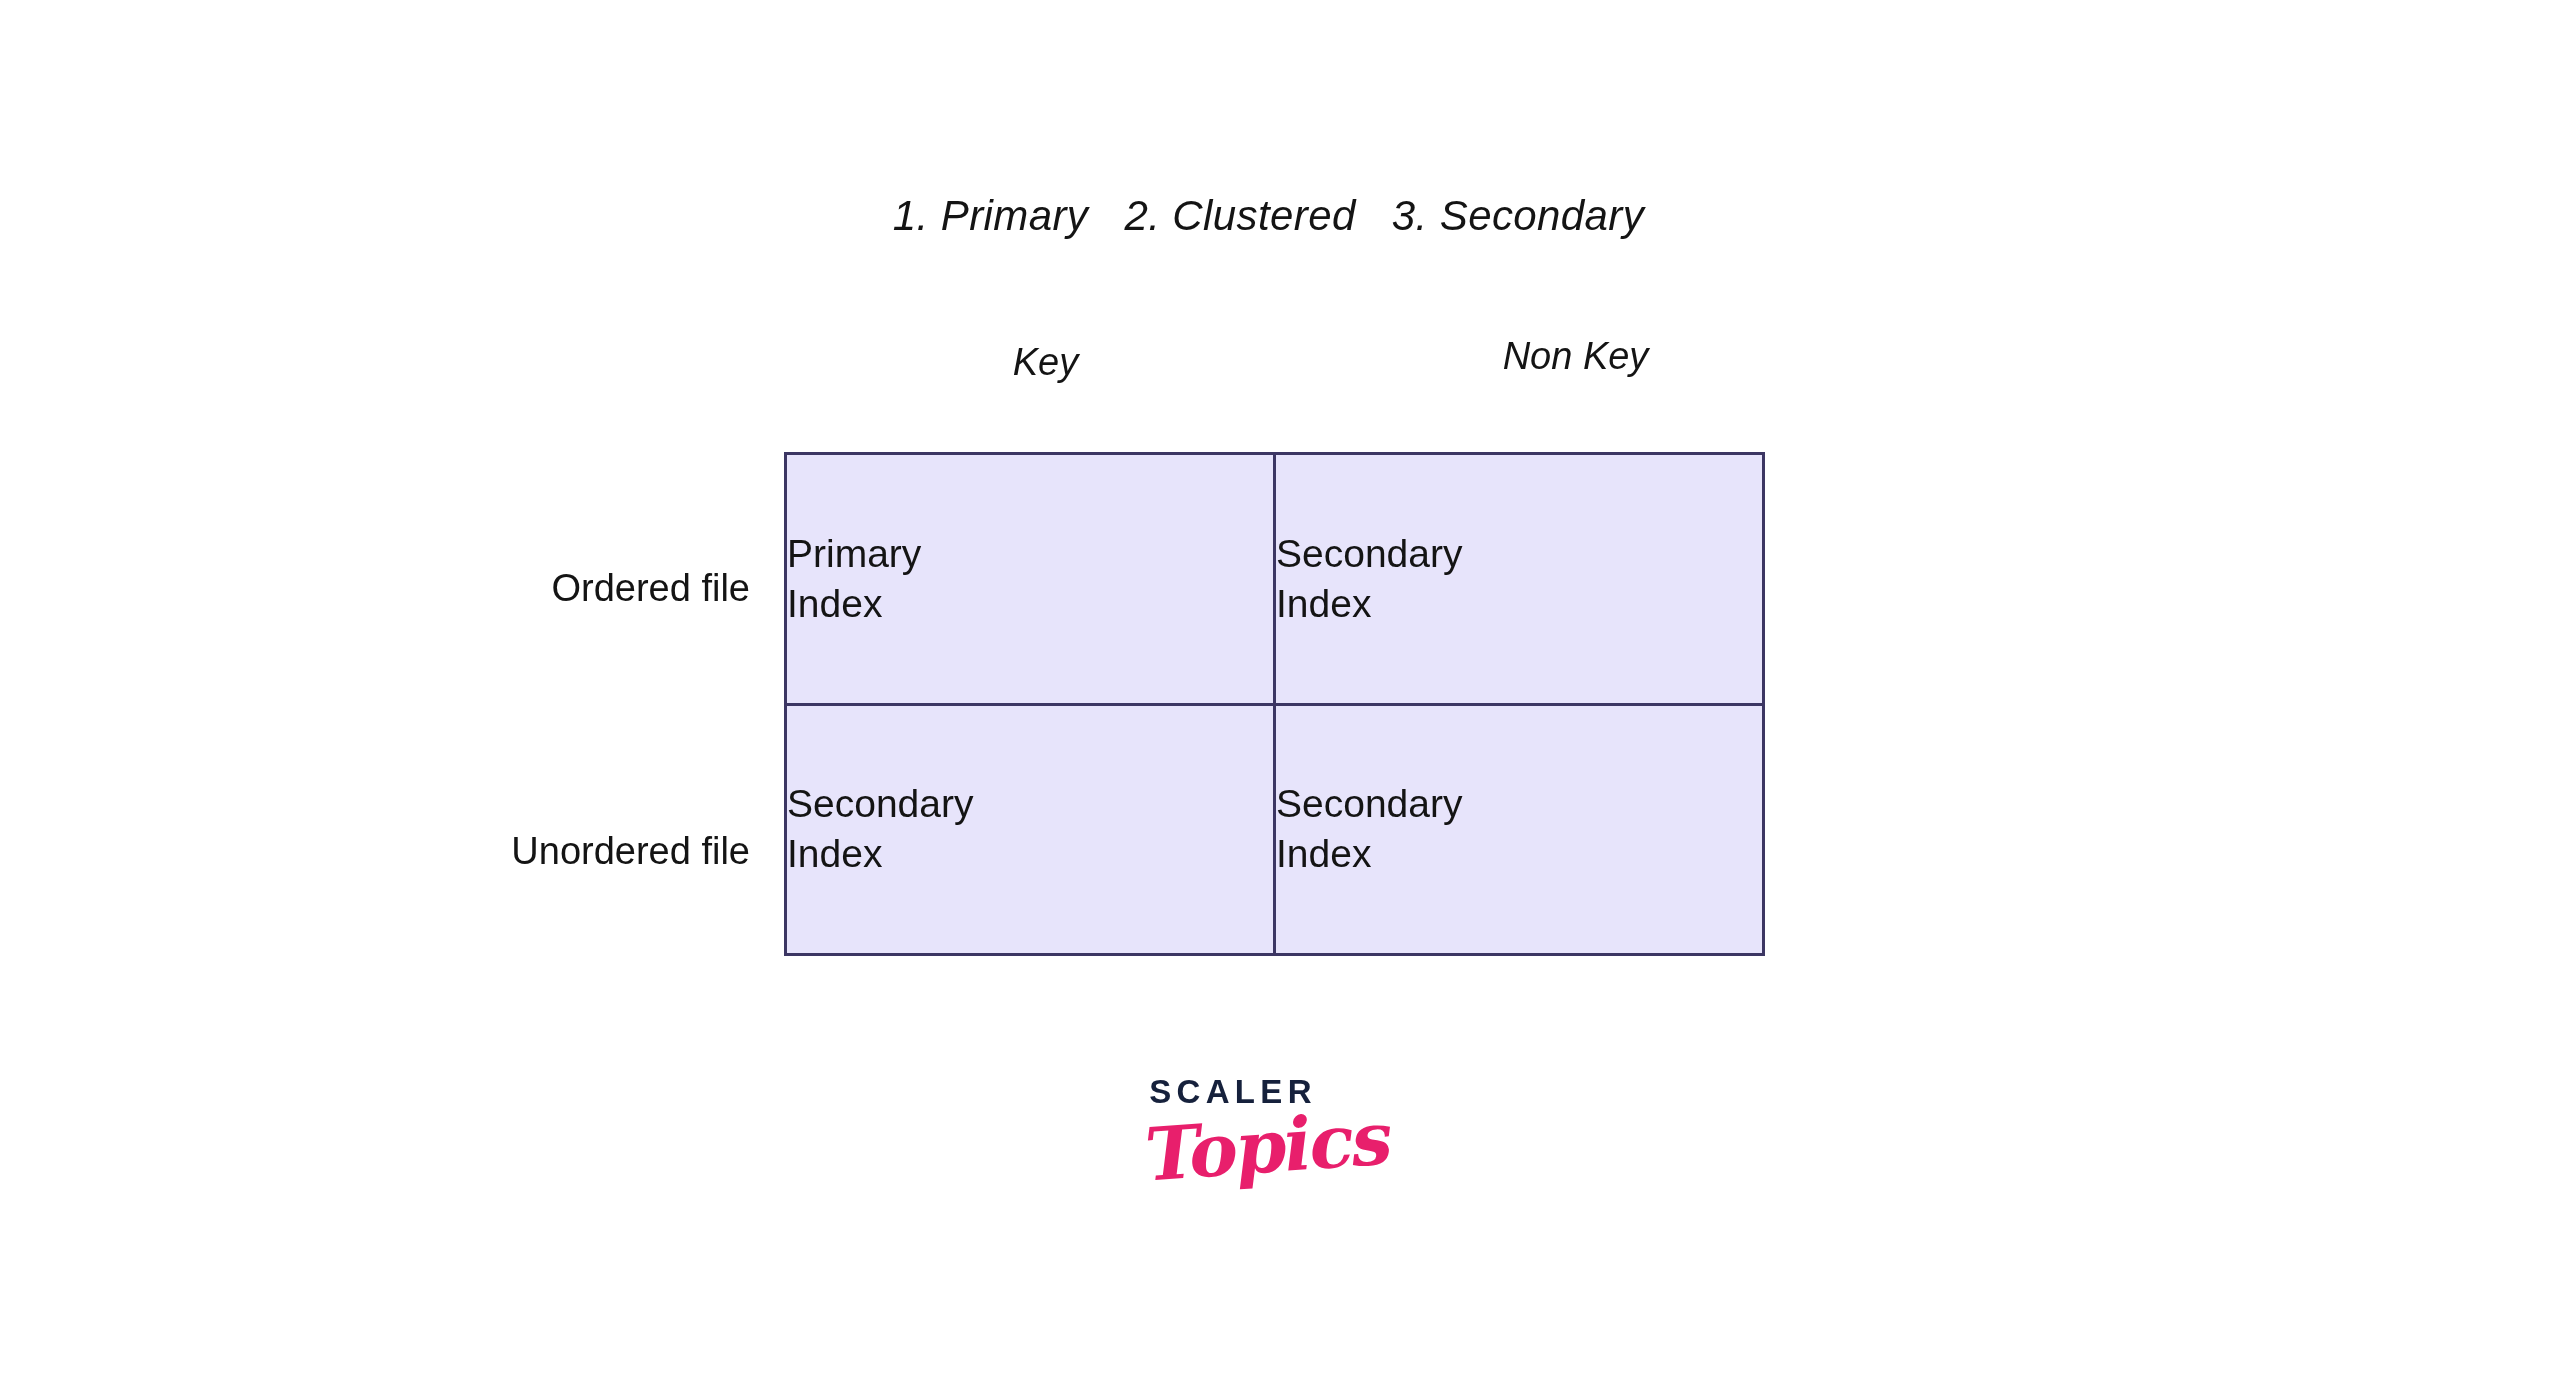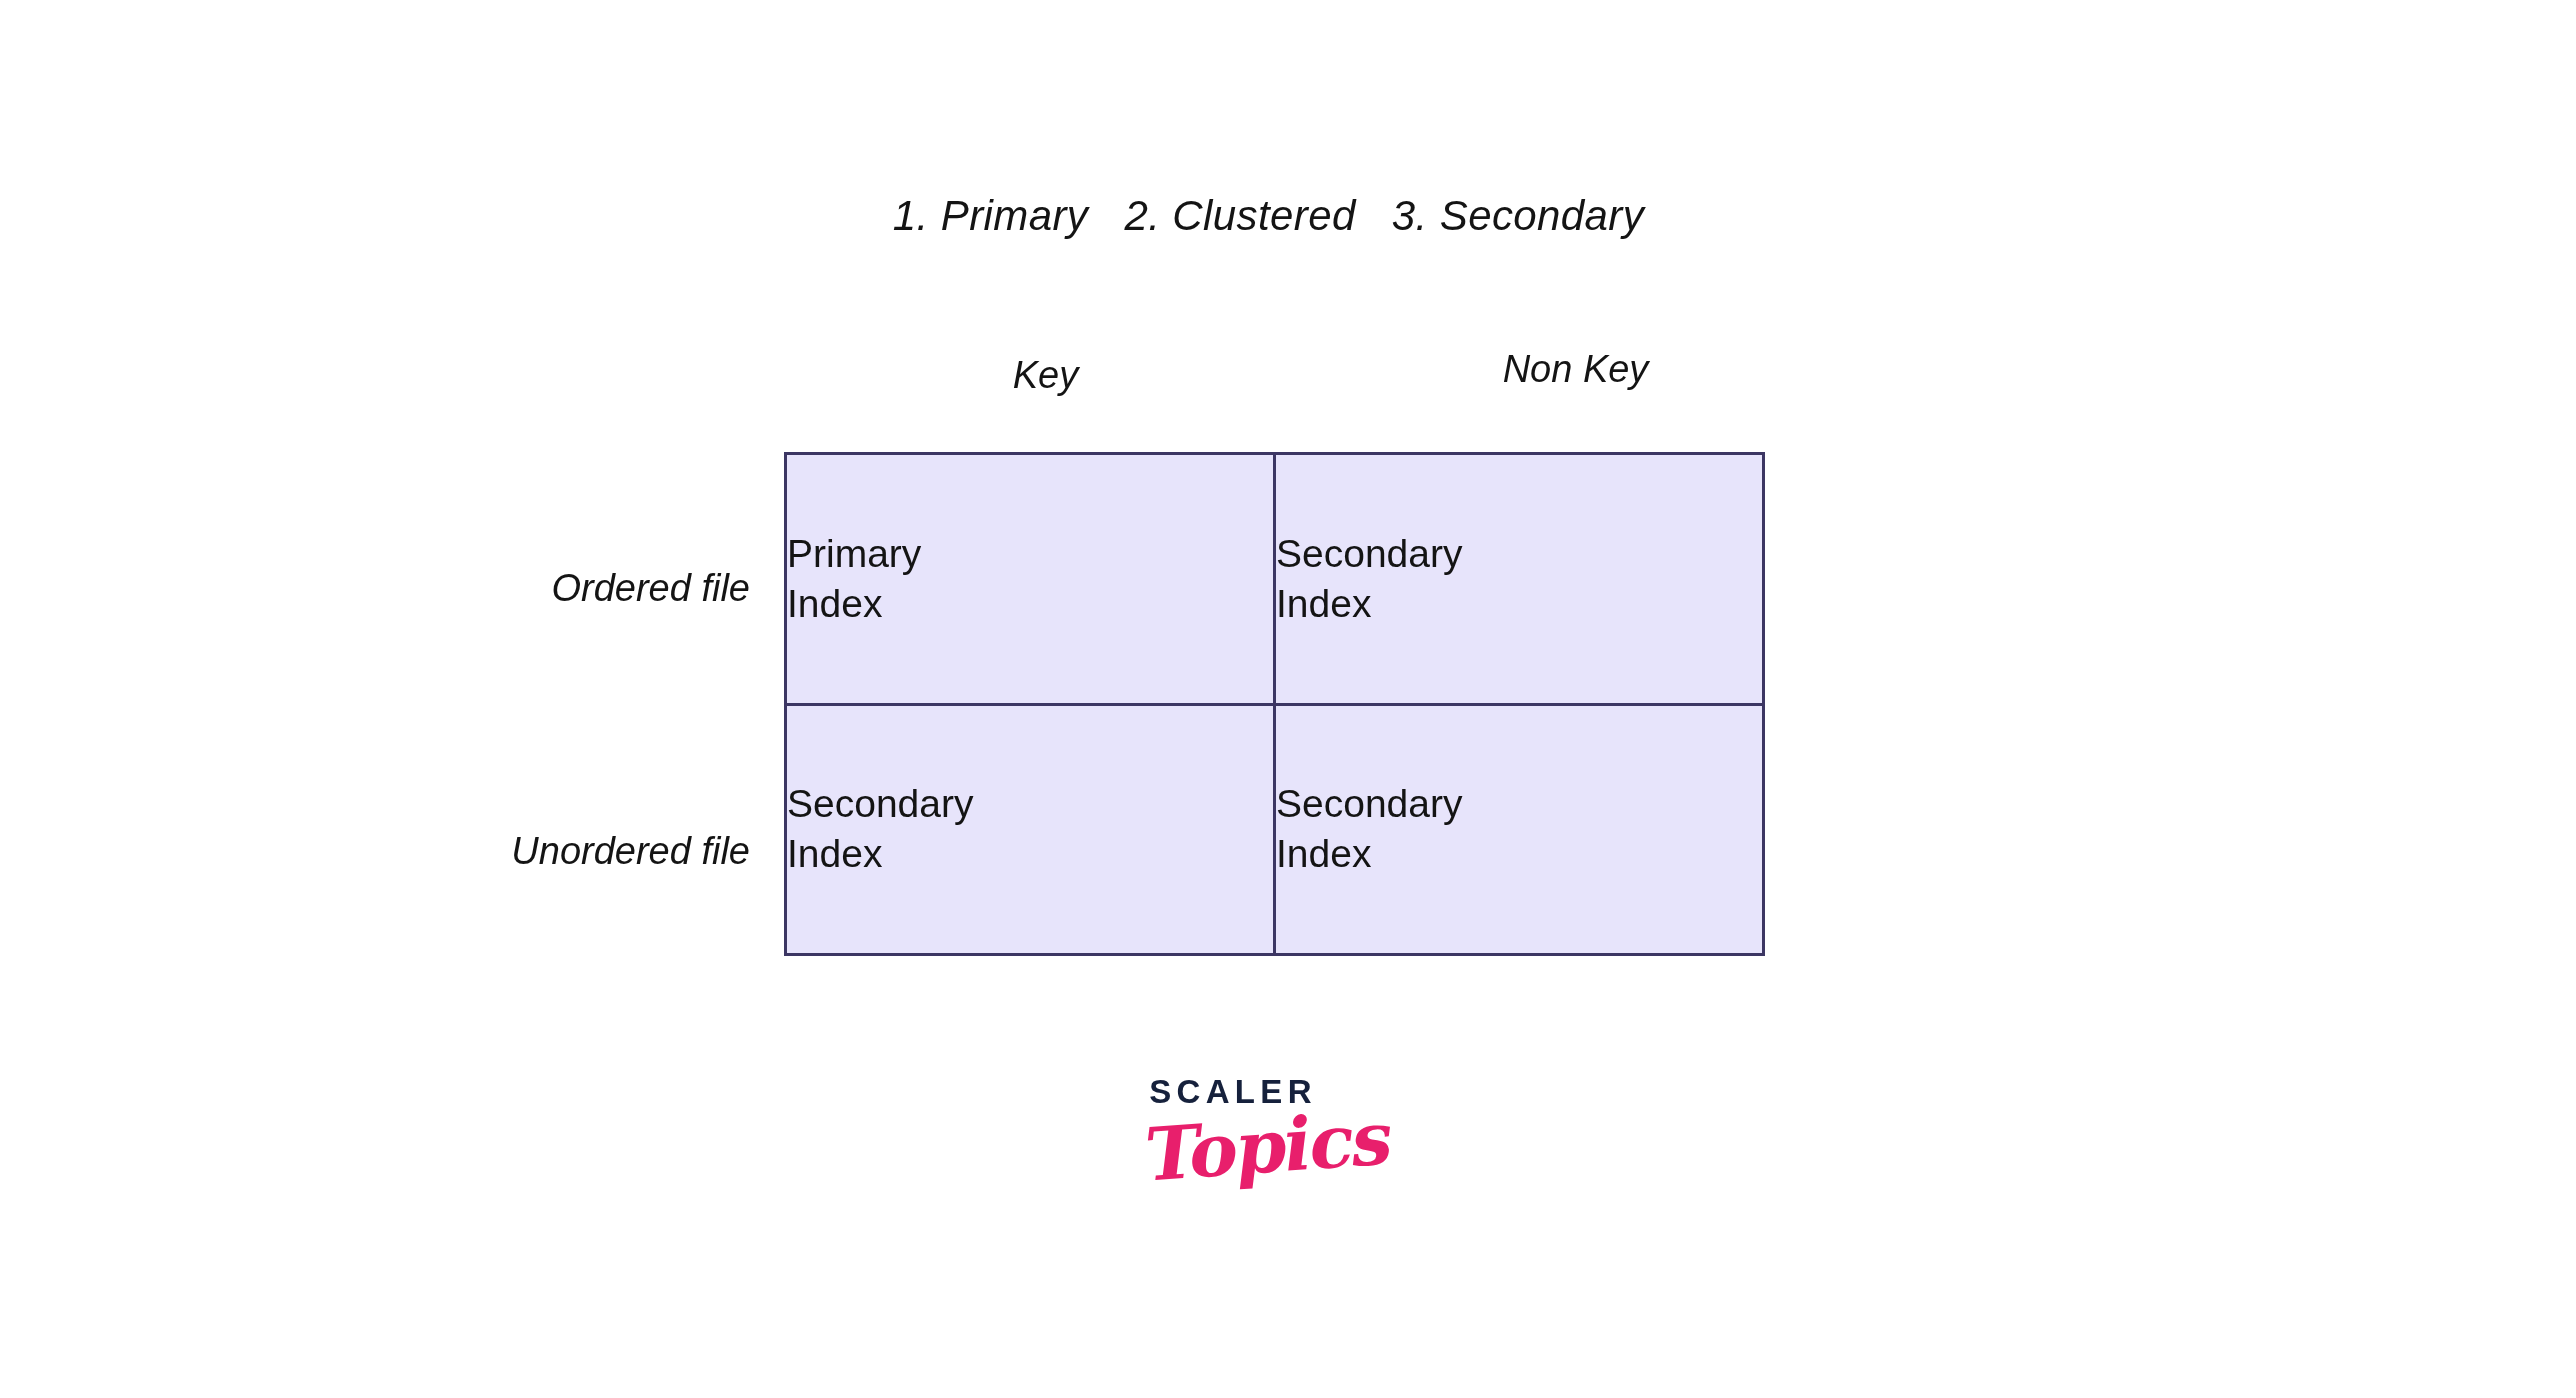--- a/index.html
+++ b/index.html
@@ -36,37 +36,35 @@
 
   
   .col-header {
     position: absolute;
     font-style: italic;
     font-size: 38px;
     line-height: 42px;
     color: #141414;
     text-align: center;
     white-space: nowrap;
-    margin-top: 13px;
   }
   #col-header-key {
     left: 894px;
     top: 341px;
     width: 303px;
   }
   #col-header-nonkey {
     left: 1424px;
     top: 335px;
     width: 303px;
   }
 
   
   .row-header {
     position: absolute;
-    font-style: italic;
     font-size: 38px;
     line-height: 42px;
     color: #141414;
     text-align: right;
     white-space: nowrap;
   }
   #row-header-ordered {
     left: 227px;
     top: 567px;
     width: 523px;

